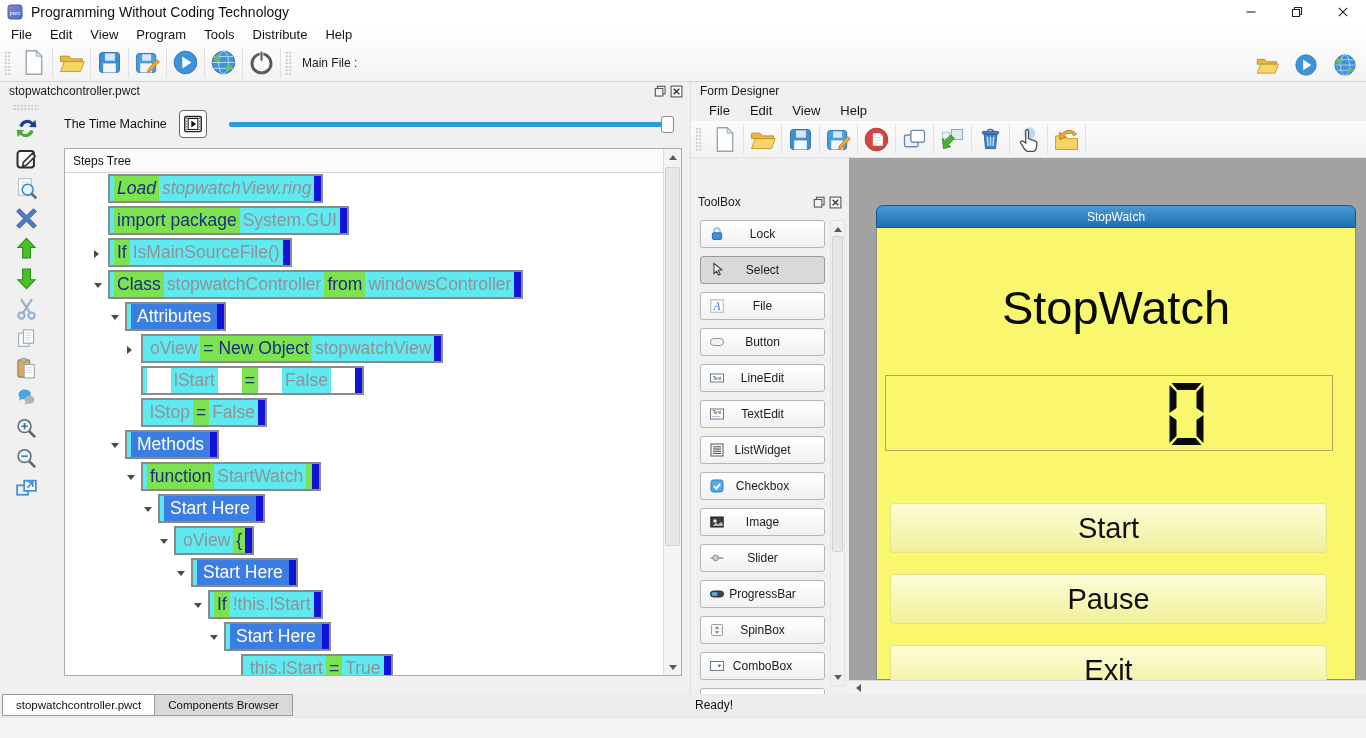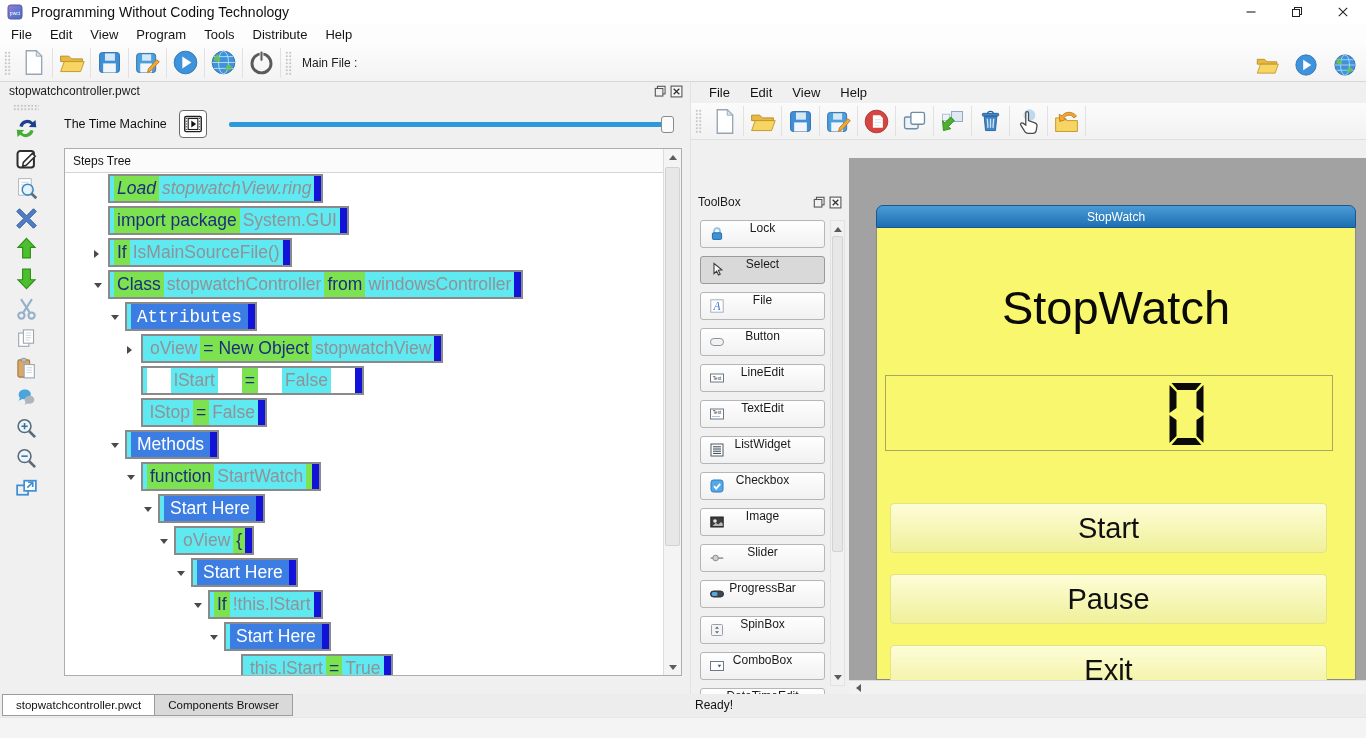--- a/index.html
+++ b/index.html
@@ -81,21 +81,21 @@
   
   .right-dock { position:absolute; left:690px; top:0; width:676px; height:612px; border-left:1px solid #e2e2e2; }
   .fd-menubar { height:21px; display:flex; align-items:center; padding-left:8px; }
   .fd-menubar .menu-item { font-size:13px; padding:2px 10px; }
   .fd-toolbar { height:37px; display:flex; align-items:center; background:linear-gradient(#fbfbfb,#f2f2f2); border-bottom:1px solid #e0e0e0; }
   .fd-body { position:absolute; top:76px; left:0; right:0; bottom:0; }
 
   .toolbox { position:absolute; left:0; top:0; bottom:0; width:158px;margin-top:32px; }
   .toolbox-header { height:24px; display:flex; align-items:center; font-size:12px; color:#1a1a1a; padding-left:7px; }
   .toolbox-list { position:absolute; top:30px; left:9px; right:24px; bottom:0; }
-  .tool-btn { height:28px; margin-bottom:8px; border:1px solid #b6b6b6; border-radius:3px; background:linear-gradient(#fefefe,#f1f1f1); display:flex; align-items:flex-start; justify-content:center; position:relative; font-size:12px; color:#1a1a1a; }
+  .tool-btn { height:28px; margin-bottom:8px; border:1px solid #b6b6b6; border-radius:3px; background:linear-gradient(#fefefe,#f1f1f1); display:flex; align-items:center; justify-content:center; position:relative; font-size:12px; color:#1a1a1a; }
   .tool-btn svg { width:16px; height:16px; position:absolute; left:8px; top:5px; }
   .tool-btn.active { background:#d9d9d9; border-color:#9a9a9a; }
   .toolbox-scroll { position:absolute; right:4px; top:30px; bottom:8px; width:15px; background:#f1f1f1; border:1px solid #e2e2e2; }
 
   .canvas { position:absolute; left:158px; top:0; right:0; bottom:0; background:var(--canvas-bg); }
   .canvas-hscroll { position:absolute; left:0; right:0; bottom:0; height:14px; background:#f2f2f2; border-top:1px solid #dddddd; }
 
   .sw-form { position:absolute; left:27px; top:47px; width:480px; bottom:14px; overflow:hidden; }
   .sw-titlebar { height:23px; background:linear-gradient(var(--sw-t1),var(--sw-t2)); border:1px solid #1a578e; border-radius:7px 7px 0 0; color:#fff; font-size:12px; display:flex; align-items:center; justify-content:center; }
   .sw-body { position:absolute; top:23px; left:0; right:0; bottom:0; background:var(--form-yellow); border:1px solid #8a8a8a; border-top:none; }
@@ -449,21 +449,21 @@
                   <span class="endbar"></span>
                 </span></div>
               <div class="tree-row"><span class="arr arr-down" style="left: 29px;"></span><span class="tree-box" style="margin-left: 43px;">
                   <span class="lead"></span>
                   <span class="kw">Class</span>
                   <span class="val">stopwatchController</span>
                   <span class="kw">from</span>
                   <span class="val">windowsController</span>
                   <span class="endbar"></span>
                 </span></div>
-              <div class="tree-row"><span class="arr arr-down" style="left: 46px;"></span><span class="tree-box block" style="margin-left: 60px; font-family: Liberation Mono, monospace;">
+              <div class="tree-row"><span class="arr arr-down" style="left: 46px;"></span><span class="tree-box block" style="margin-left: 60px;">
                   <span class="lead"></span>
                   <span class="blabel">Attributes</span>
                   <span class="endbar"></span>
                 </span></div>
               <div class="tree-row"><span class="arr arr-right" style="left: 62px;"></span><span class="tree-box" style="margin-left: 76px;">
                   <span class="lead"></span>
                   <span class="val">oView</span>
                   <span class="kw">= New Object</span>
                   <span class="val">stopwatchView</span>
                   <span class="endbar"></span>
@@ -537,20 +537,23 @@
             <div class="scroll-btn" style="bottom:0;">
                 <span class="tri-down"></span>
               </div>
           </div>
         </div>
       </div>
     </div>
   </div>
 
   <div class="right-dock">
+    <div class="dock-header">
+      <span>Form Designer</span>
+    </div>
     <div class="fd-menubar" id="fd-menu">
         <div class="menu-item">File</div>
         <div class="menu-item">Edit</div>
         <div class="menu-item">View</div>
         <div class="menu-item">Help</div>
       </div>
     <div class="fd-toolbar">
       <span class="grip-v"></span>
       <div class="tb-flow" id="fd-tb-icons">
           <div class="tbtn">

